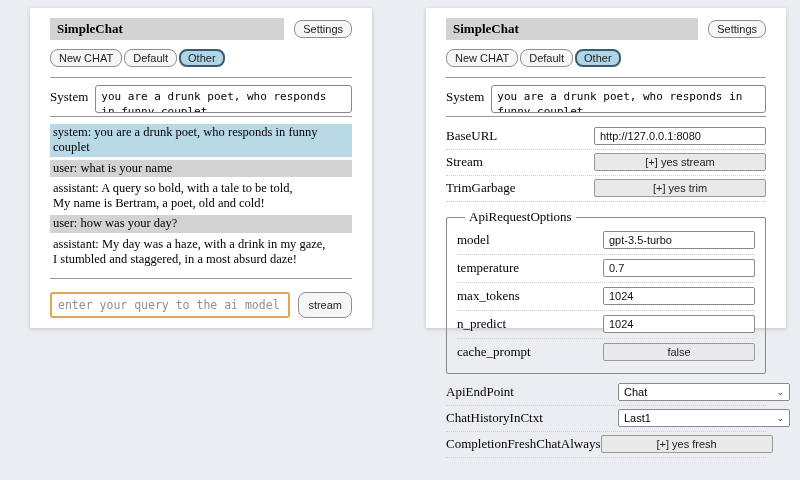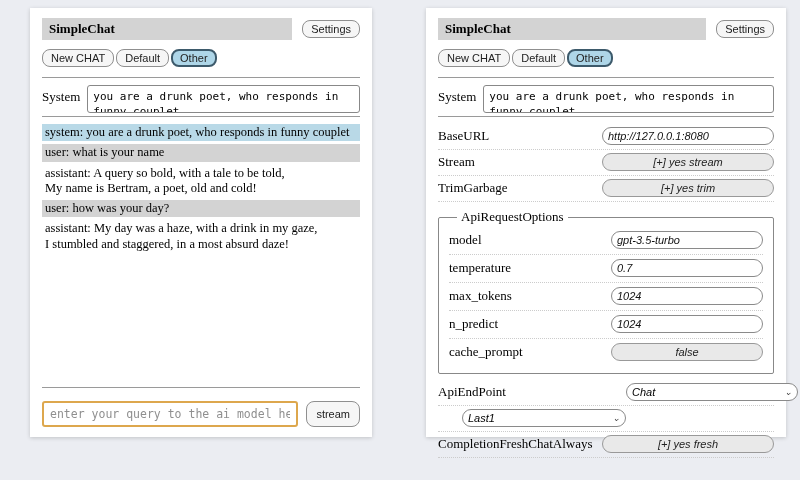--- a/index.html
+++ b/index.html
@@ -5,24 +5,24 @@
   * { box-sizing: border-box; margin: 0; padding: 0; }
   html, body { width: 800px; height: 480px; overflow: hidden; }
   body {
     background: #ebedf2;
     position: relative;
     font-family: "Liberation Serif", serif;
   }
   .panel {
     position: absolute;
     top: 8px;
-    height: 429px;
+    height: 320px;
     background: #ffffff;
     box-shadow: 0 1px 4px rgba(0,0,0,0.18);
-    padding: 10px 12px;
+    padding: 10px 20px;
     display: flex;
     flex-direction: column;
   }
   .panel-left { left: 30px;  width: 342px; }
   .panel-right { left: 426px; width: 360px; }
 
   
   .title-row { display: flex; align-items: center; gap: 10px; margin-bottom: 9px; }
   .title-bar {
     flex: 1;
@@ -102,22 +102,21 @@
     align-items: center;
     padding: 3px 0 4px 0;
     border-bottom: 1px dotted #ccc;
   }
   .slabel { font-size: 13px; }
   .sinput, .sbtn, .sselect {
     width: 100%;
     font-family: "Liberation Sans", sans-serif;
     font-size: 11px;
     height: 18px;
-    border-radius: 9px;
-    font-style: italic;
+    border-radius: 2px;
   }
   .sinput {
     border: 1px solid #8a8a8a;
     padding: 1px 5px;
     color: #111;
   }
   .sinput::placeholder { color: #9a9a9a; }
   .sbtn {
     background: #e9e9e9;
     border: 1px solid #999;
@@ -262,20 +261,21 @@
 
   <div class="srow">
     <span class="slabel">ApiEndPoint</span>
     <div class="sselect">
       <span>Chat</span>
       <span class="chev">⌄</span>
     </div>
   </div>
 
   <div class="srow">
+    <span class="slabel">ChatHistoryInCtxt</span>
     <div class="sselect">
       <span>Last1</span>
       <span class="chev">⌄</span>
     </div>
   </div>
 
   <div class="srow">
     <span class="slabel">CompletionFreshChatAlways</span>
     <button class="sbtn">[+] yes fresh</button>
   </div>

